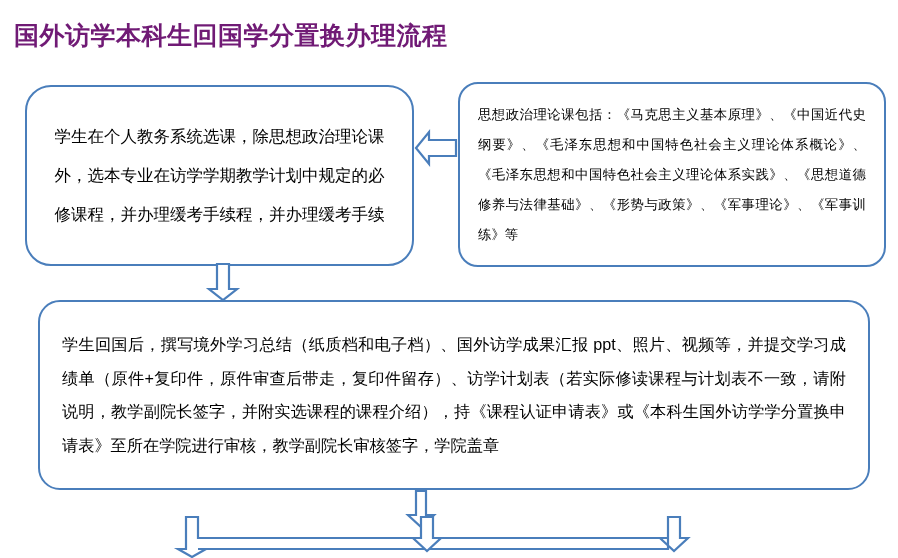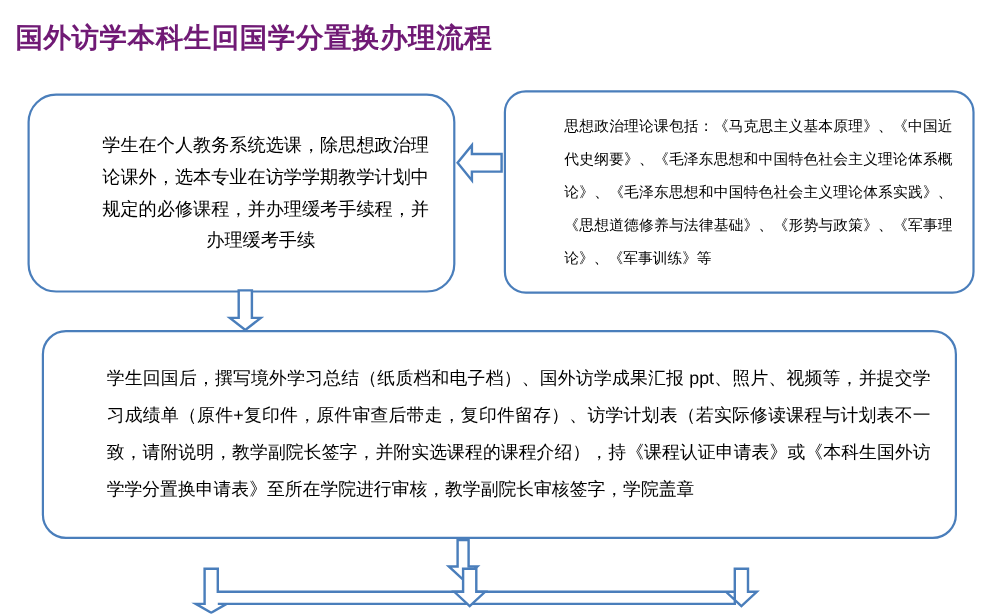--- a/index.html
+++ b/index.html
@@ -30,42 +30,41 @@
 
   .rbox {
     position: absolute;
     box-sizing: border-box;
     border: 2px solid #4a7ebb;
     border-radius: 22px;
     background: #ffffff;
     display: flex;
     align-items: center;
     justify-content: center;
-    padding-left: 35px;
   }
 
   .rbox .txt {
     display: block;
     width: 100%;
     box-sizing: border-box;
   }
 
   
   #box-select {
     left: 25px;
     top: 85px;
     width: 389px;
     height: 181px;
     border-radius: 26px;
   }
   #box-select .txt {
     padding: 0 22px;
     font-size: 16.5px;
-    line-height: 29px;
-    text-align: right;
+    line-height: 39px;
+    text-align: center;
     text-align-last: center;
   }
 
   
   #box-courses {
     left: 458px;
     top: 82px;
     width: 428px;
     height: 185px;
     border-radius: 20px;

